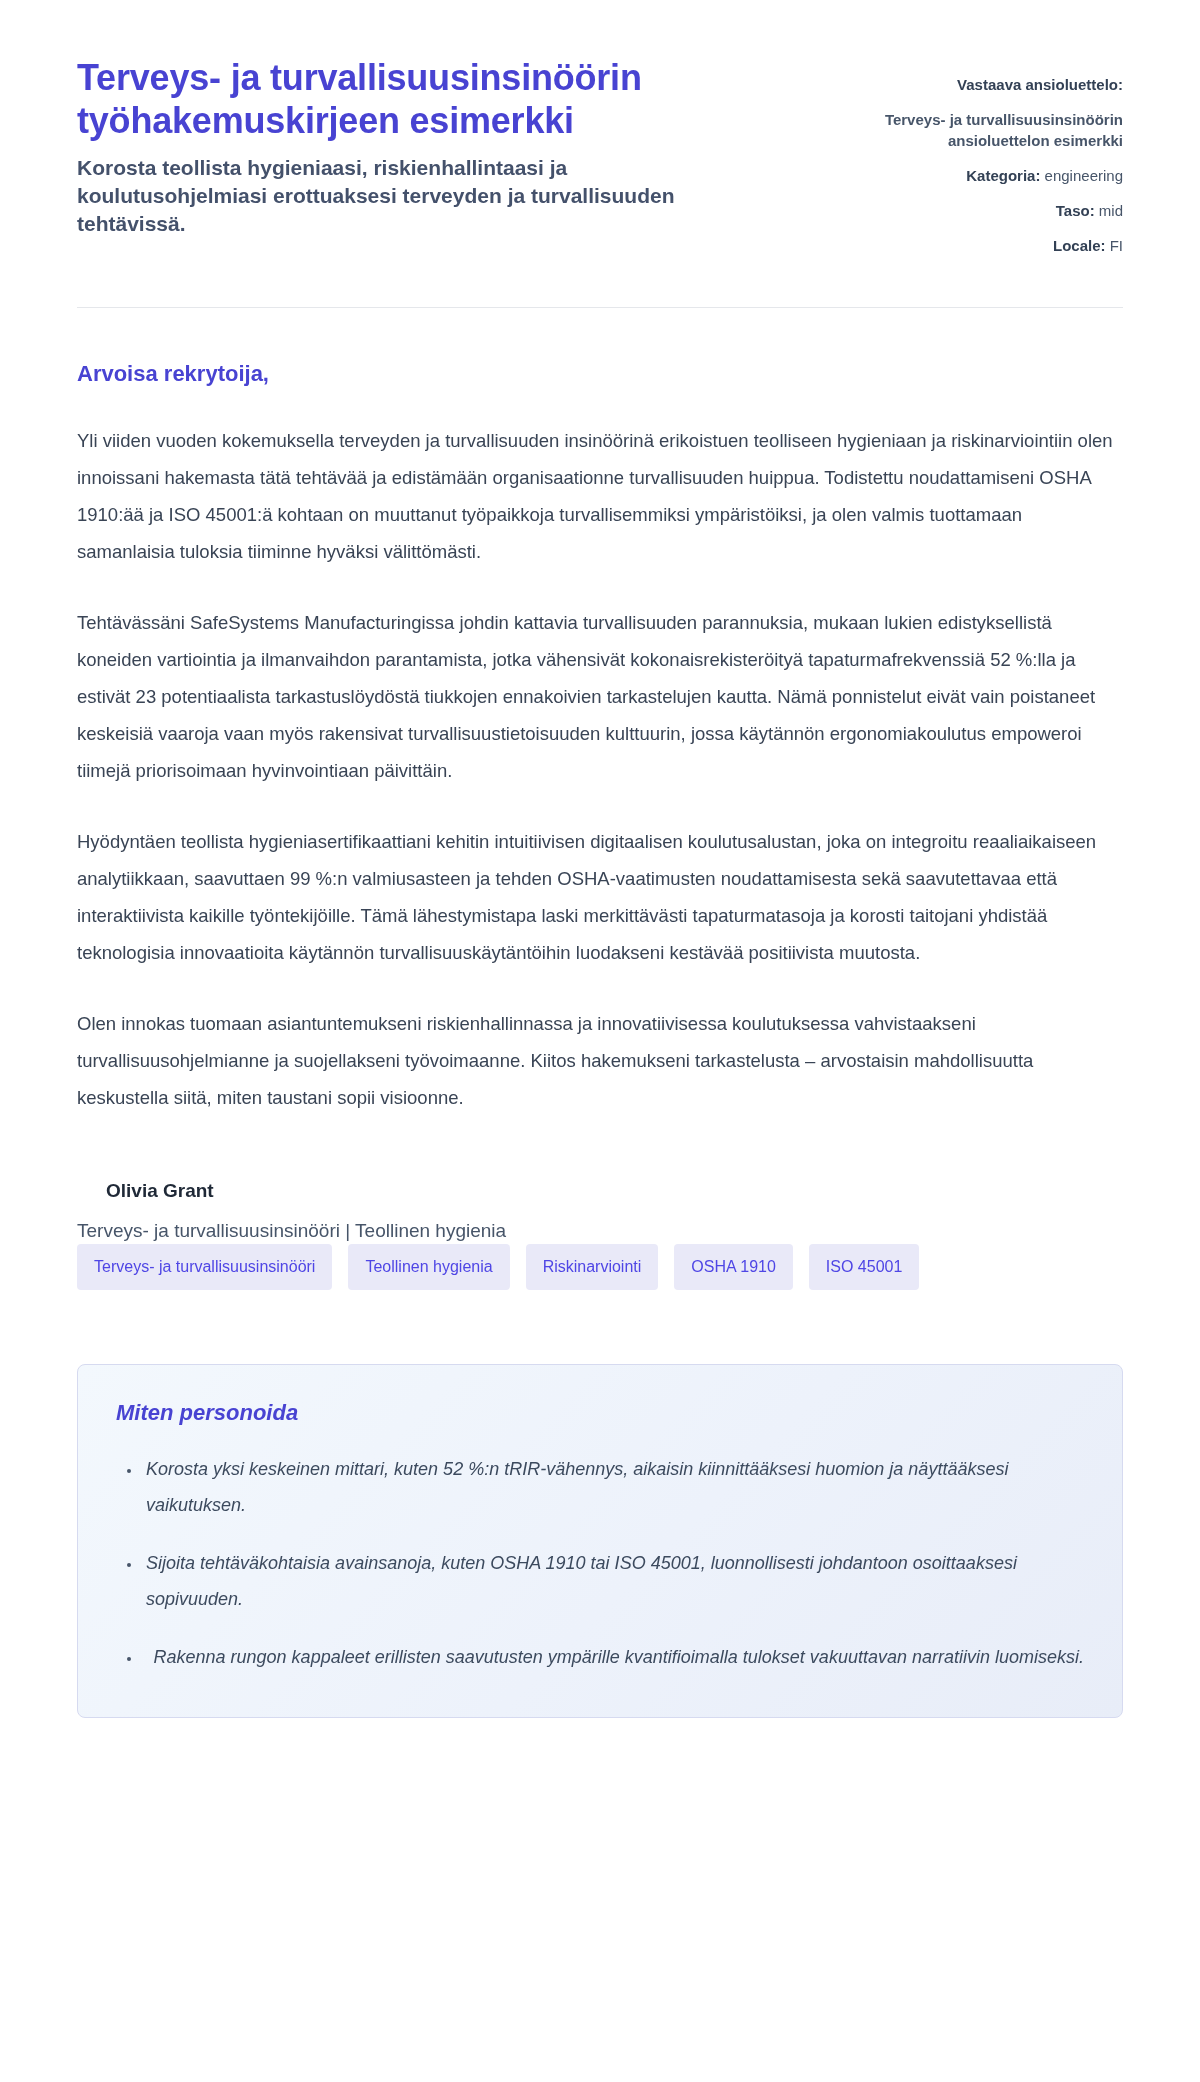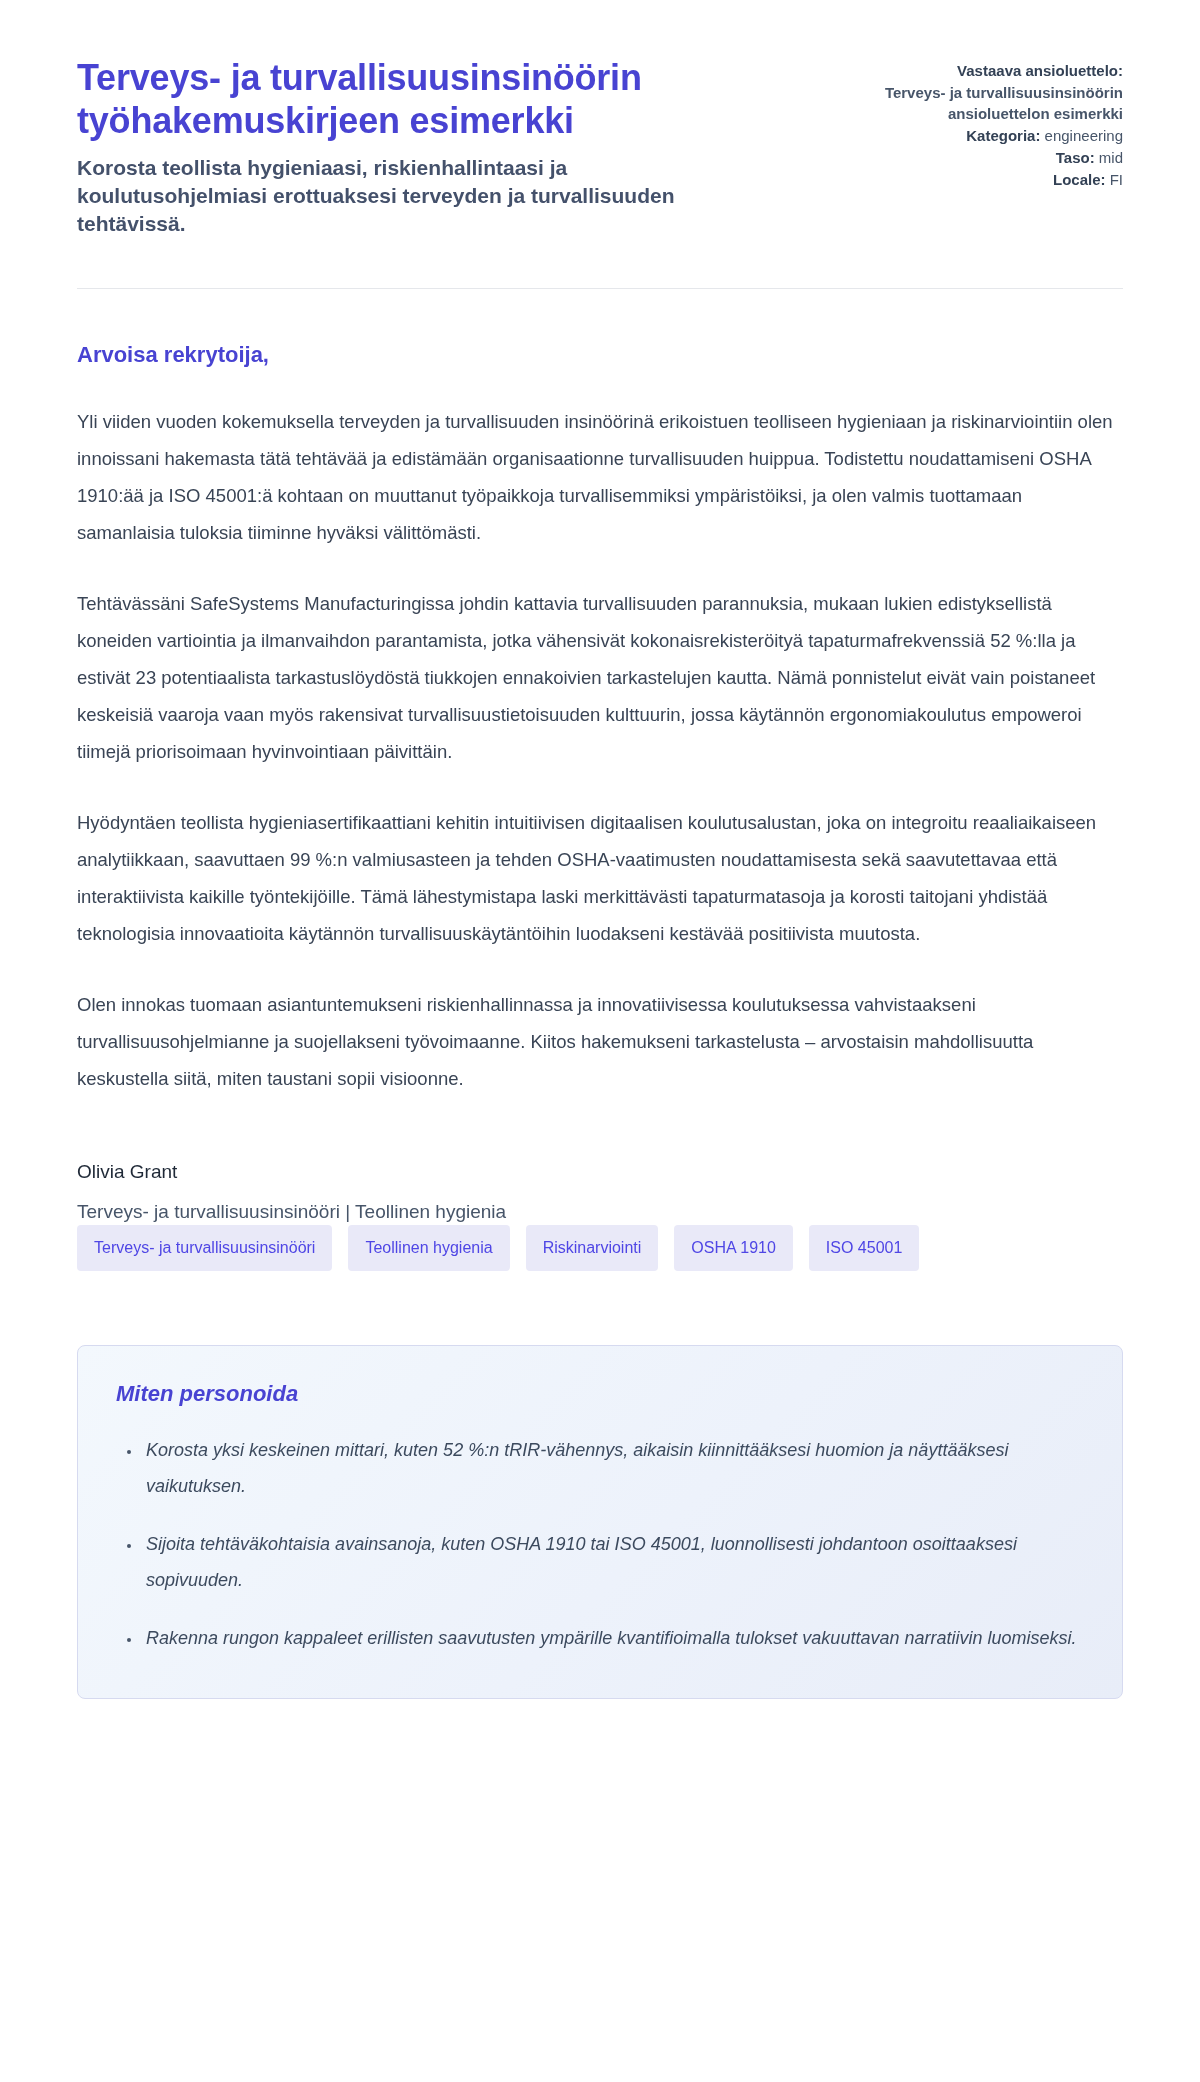--- a/index.html
+++ b/index.html
@@ -34,21 +34,21 @@
     font-weight: 700;
   }
   .header-right {
     width: 330px;
     text-align: right;
     font-size: 15px;
     line-height: 21px;
     color: #475569;
     padding-top: 4px;
   }
-  .meta-line { margin-bottom: 1px; }
+  .meta-line { margin-bottom: 1px; margin-top: 14px; }
   .meta-label { font-weight: 700; color: #334155; }
   .meta-resume-title { color: #475569; font-weight: bold; }
 
   hr.divider {
     border: none;
     border-top: 1px solid #e5e7eb;
     margin-top: 50px;
   }
 
   
@@ -64,22 +64,23 @@
     font-size: 18.5px;
     line-height: 37px;
     color: #394455;
   }
   .para:first-of-type { margin-top: 26px; }
 
   .signature-name {
     margin-top: 62px;
     font-size: 19px;
     line-height: 26px;
-    font-weight: 400;
+    font-weight: 700;
     color: #1f2937;
+    margin-left: 29px;
   }
   .signature-role {
     margin-top: 14px;
     font-size: 19px;
     line-height: 26px;
     color: #475569;
   }
 
   
   .tags {
@@ -121,21 +122,21 @@
     list-style: disc;
   }
   .tips-list li {
     font-size: 18px;
     line-height: 36px;
     color: #3c4a5e;
     margin-bottom: 22px;
     padding-left: 4px;
   }
   .tips-list li::marker { color: #475569; font-size: 14px; }
-  .tips-list li:last-child { margin-bottom: 12px; }
+  .tips-list li:last-child { margin-bottom: 12px; text-align: right; }
 </style>
 </head>
 <body>
 
 <div class="page">
 
   <header class="header">
     <div class="header-left">
       <h1 class="page-title">Terveys- ja turvallisuusinsinöörin työhakemuskirjeen esimerkki</h1>
       <p class="page-subtitle">Korosta teollista hygieniaasi, riskienhallintaasi ja koulutusohjelmiasi erottuaksesi terveyden ja turvallisuuden tehtävissä.</p>

